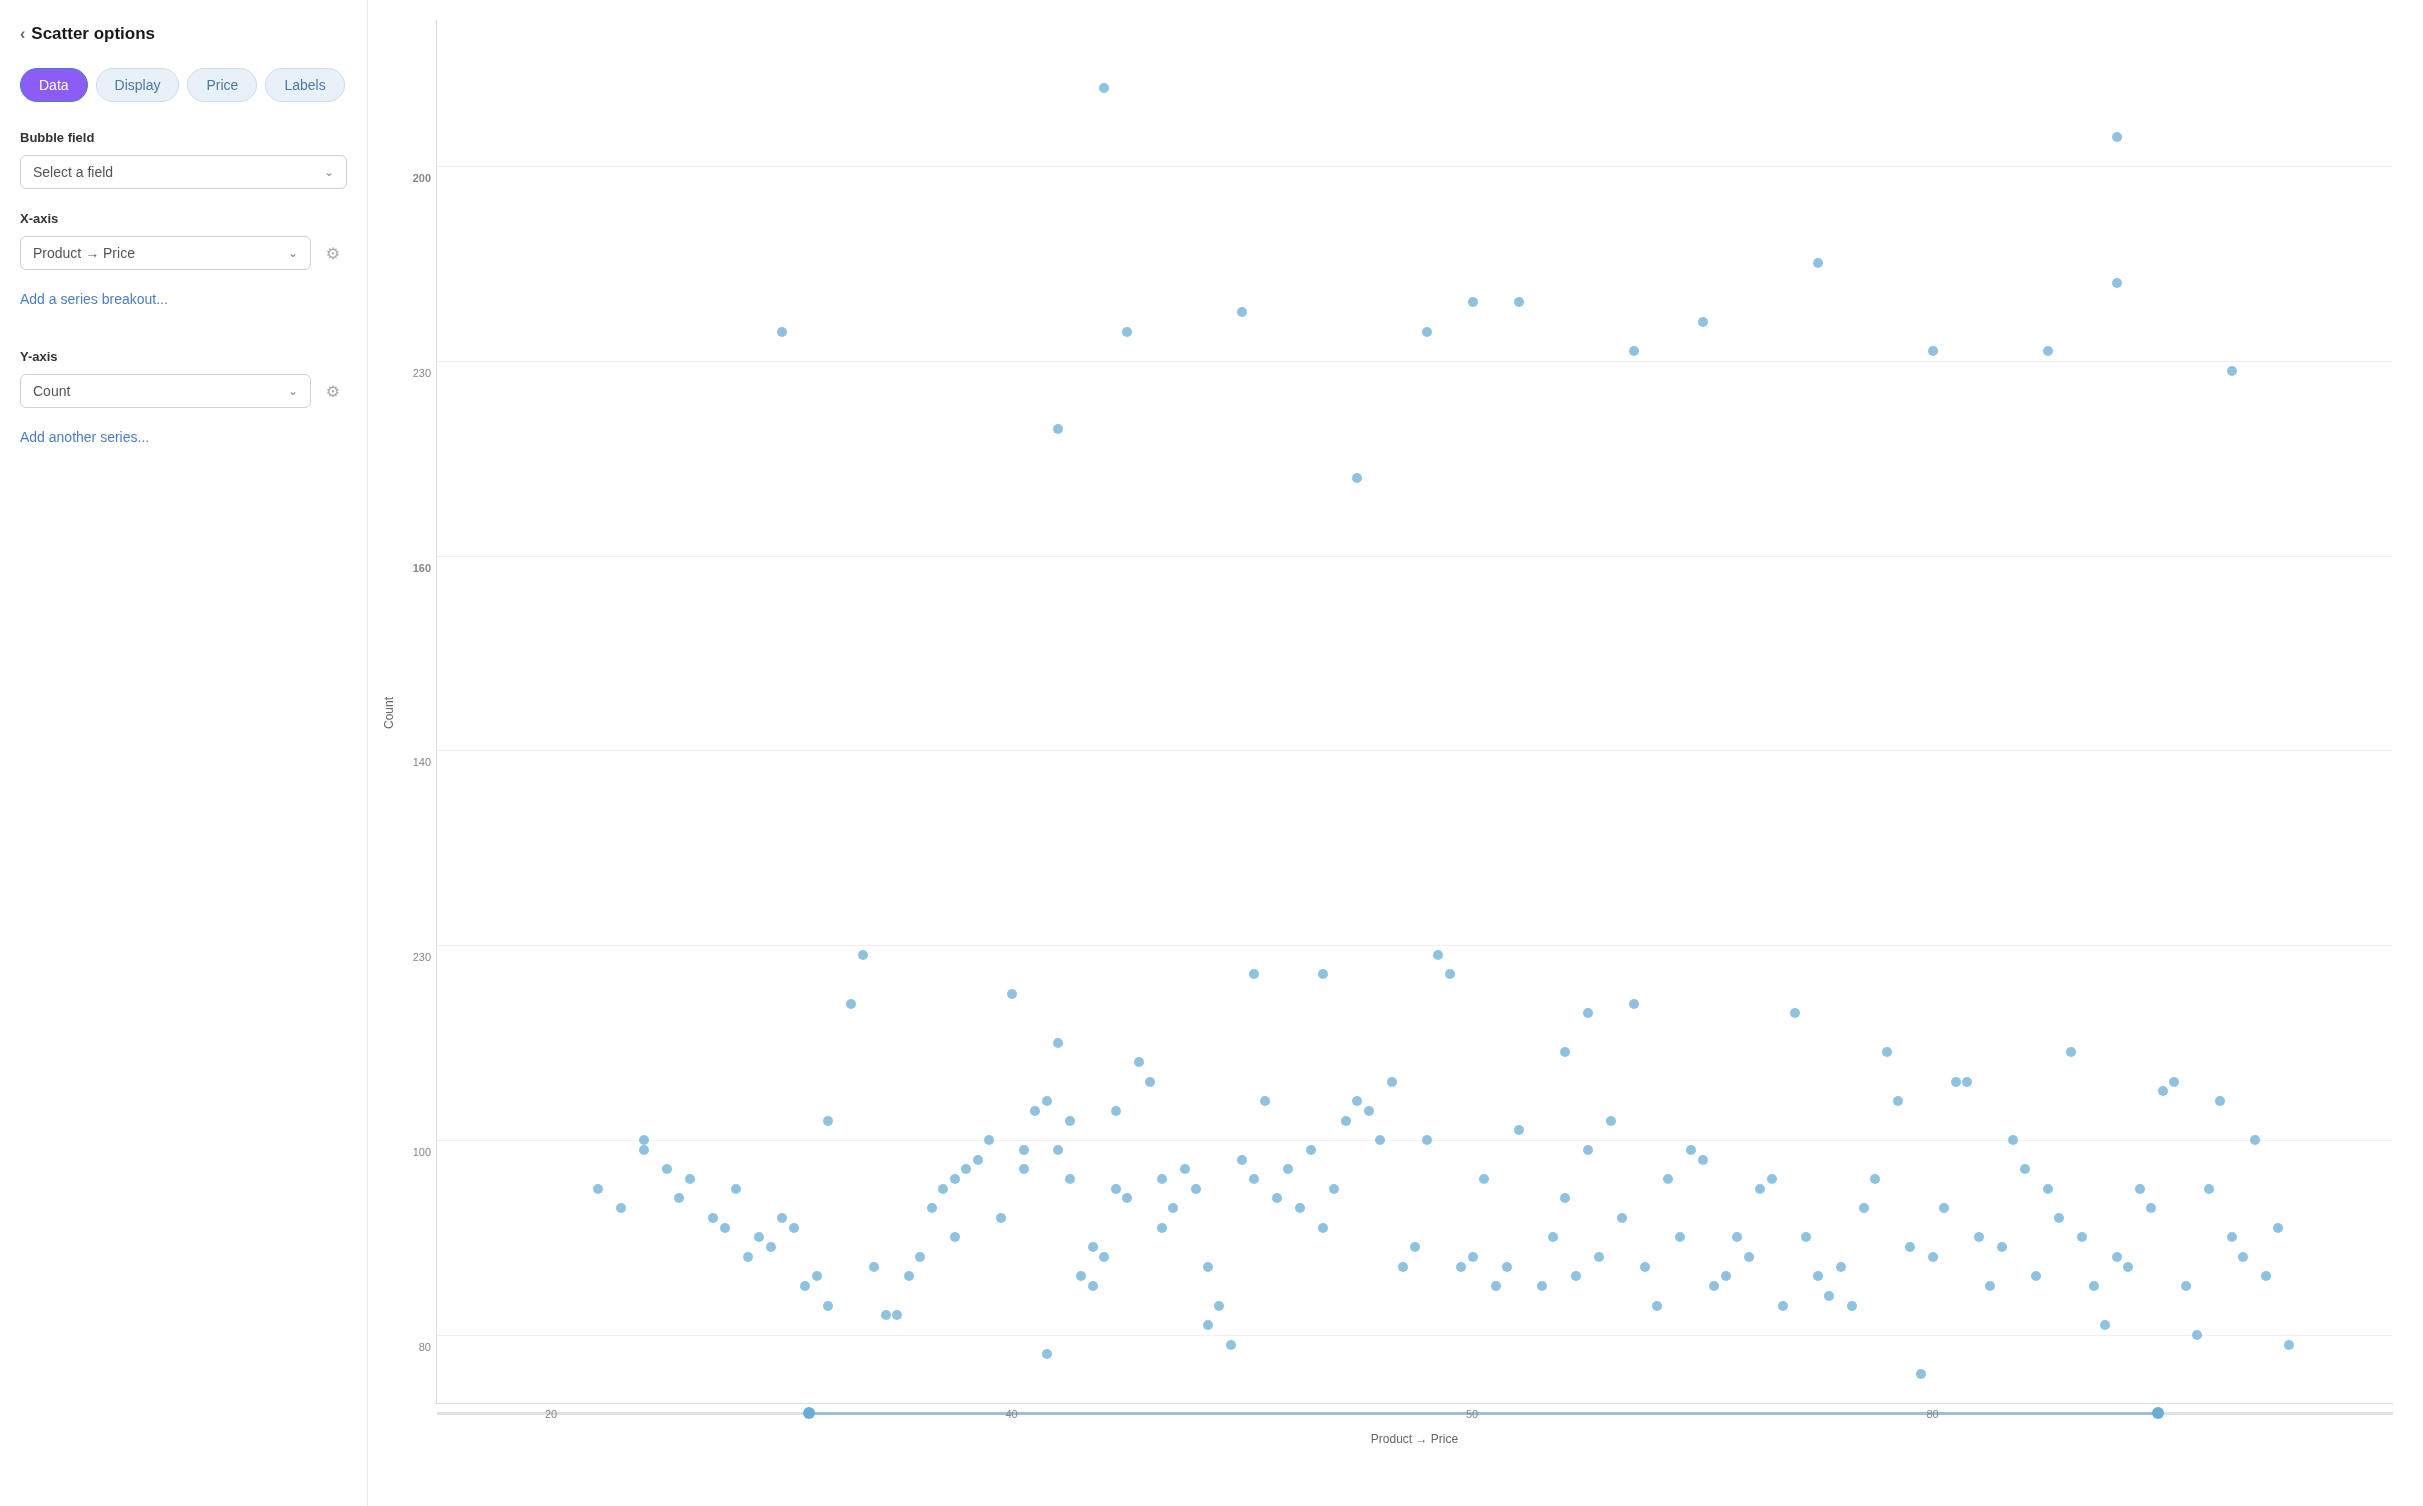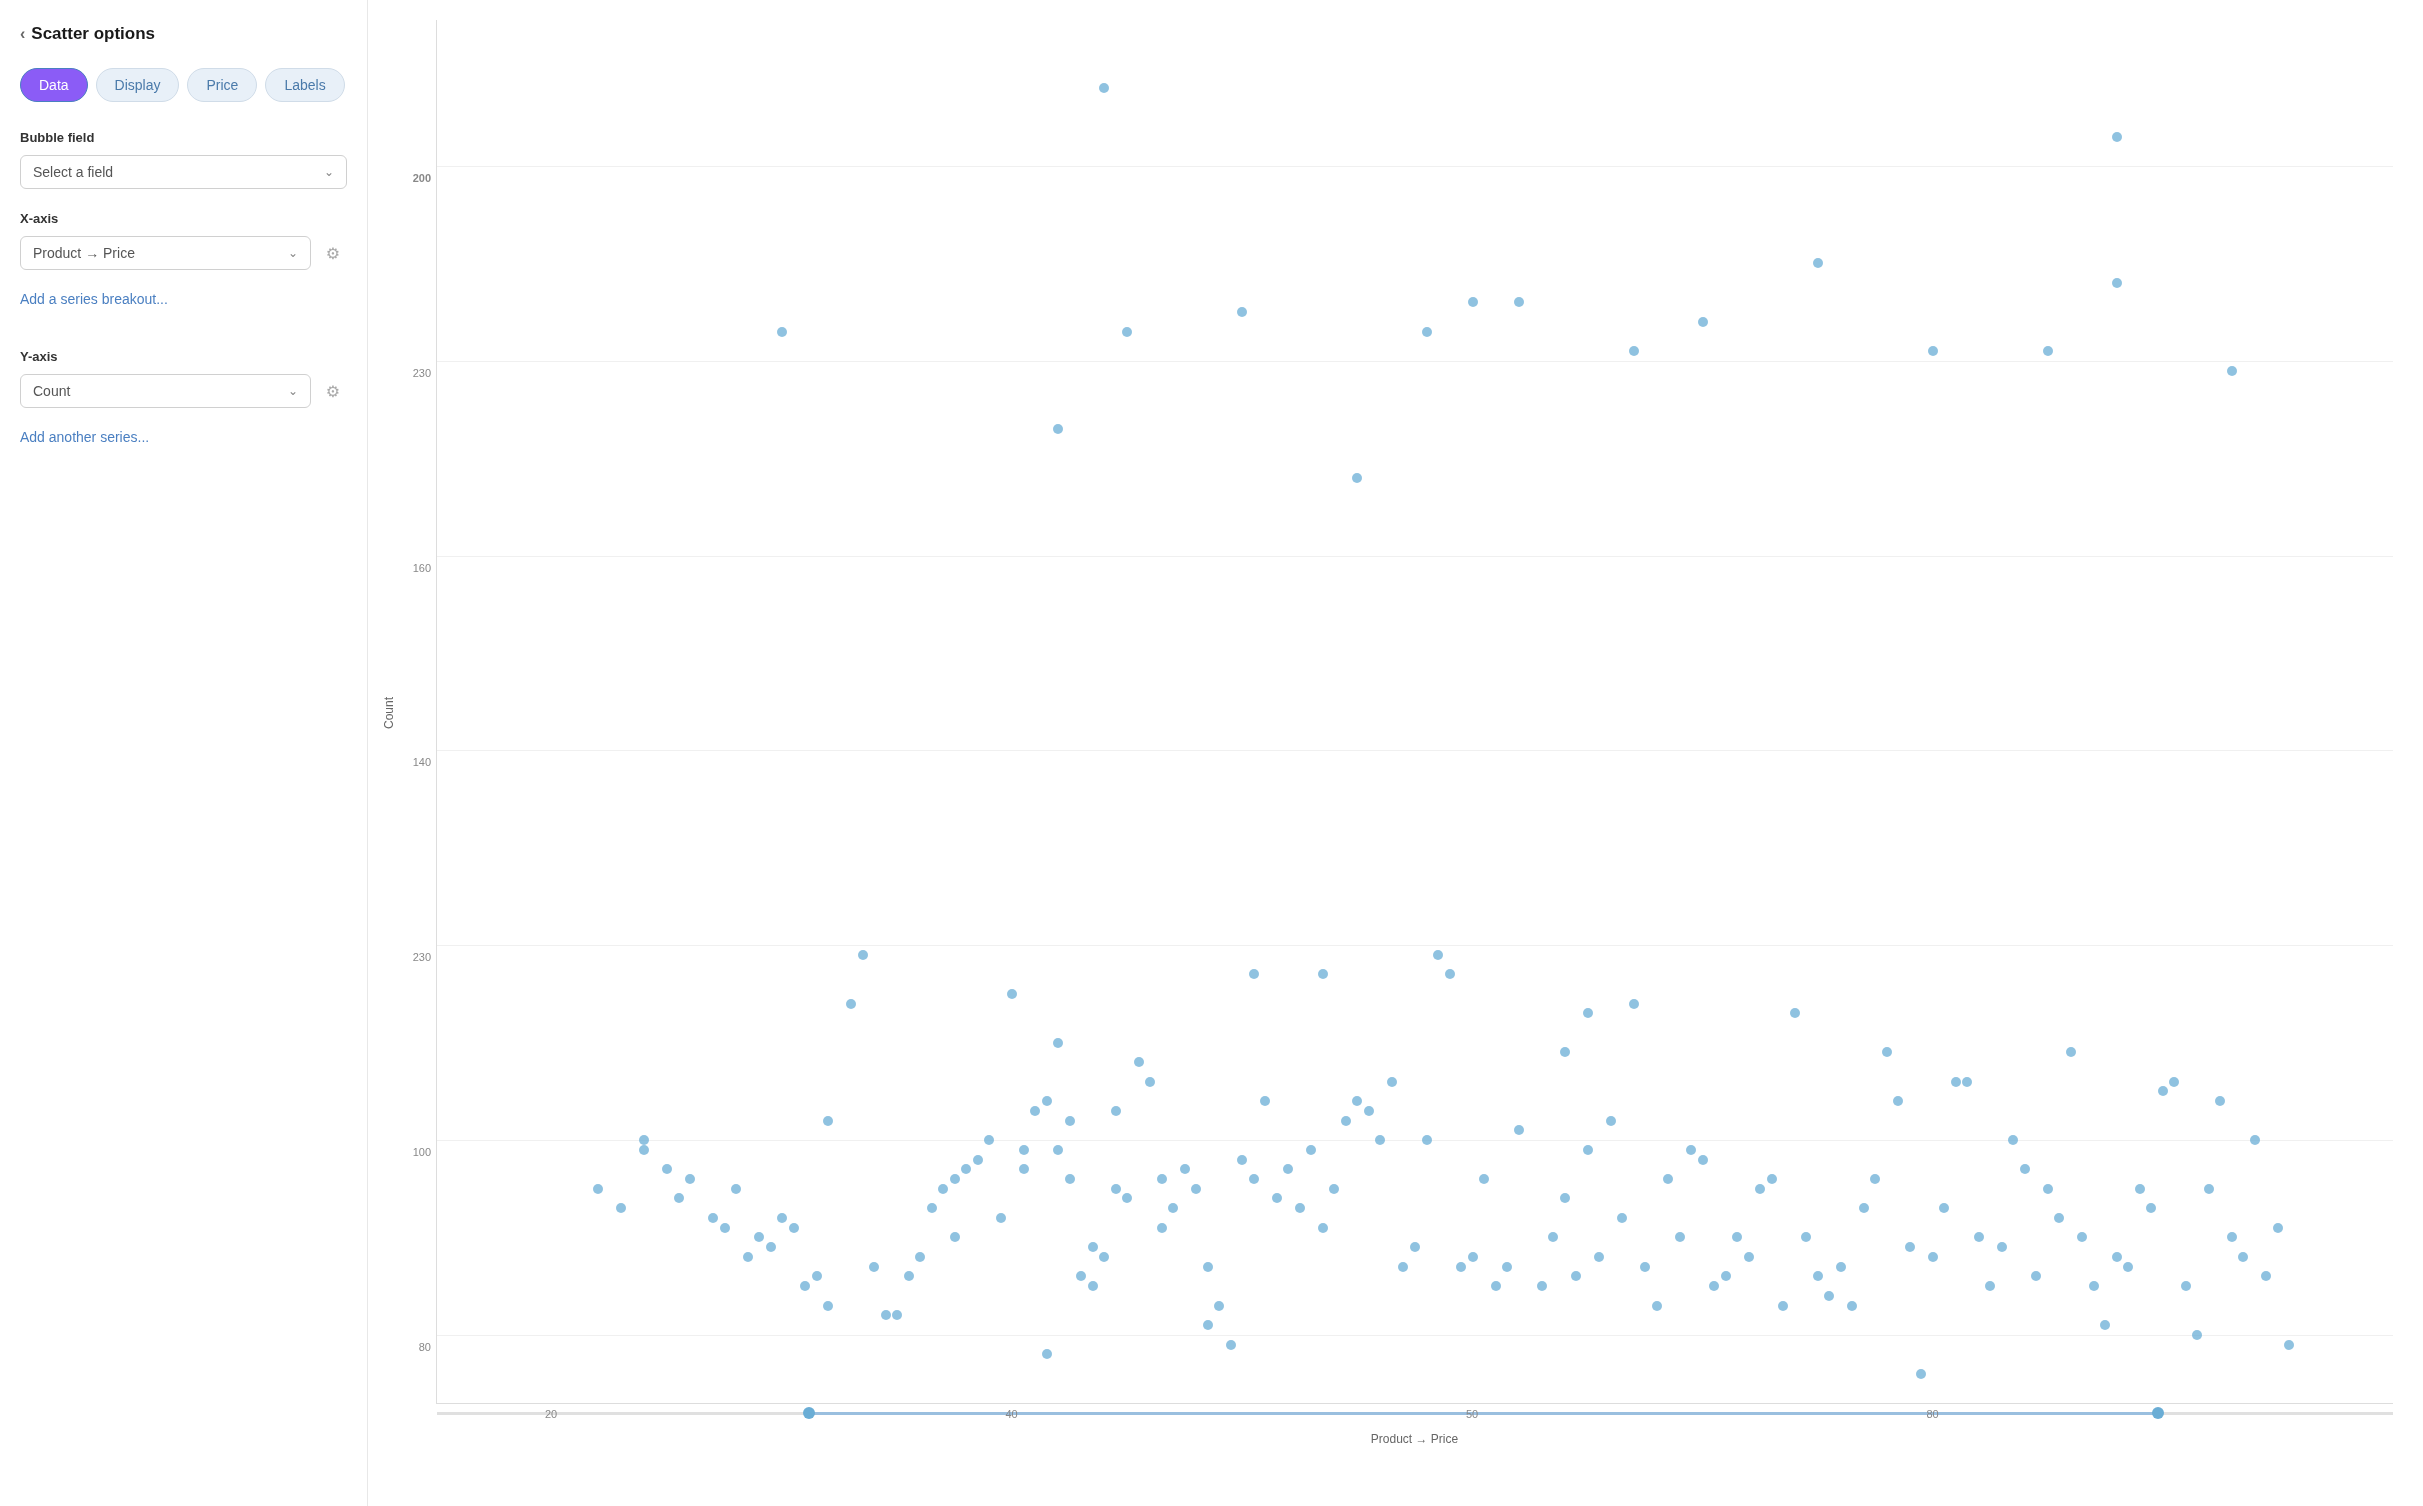--- a/index.html
+++ b/index.html
@@ -275,21 +275,21 @@
 
     <div class="y-gridline" style="top: 95.0704%;"></div>
         <div class="y-tick" style="top: 95.0704%;">80</div>
         <div class="y-gridline" style="top: 80.9859%;"></div>
         <div class="y-tick" style="top: 80.9859%;">100</div>
         <div class="y-gridline" style="top: 66.9014%;"></div>
         <div class="y-tick" style="top: 66.9014%;">230</div>
         <div class="y-gridline" style="top: 52.8169%;"></div>
         <div class="y-tick" style="top: 52.8169%;">140</div>
         <div class="y-gridline" style="top: 38.7324%;"></div>
-        <div class="y-tick" style="top: 38.7324%;">160</div>
+        <div class="y-tick" style="top: 38.7324%; font-weight: bold;">160</div>
         <div class="y-gridline" style="top: 24.6479%;"></div>
         <div class="y-tick" style="top: 24.6479%;">230</div>
         <div class="y-gridline" style="top: 10.5634%;"></div>
         <div class="y-tick" style="top: 10.5634%; font-weight: bold;">200</div>
         <div class="slider-track">
           <div class="slider-fill" style="left: 19%; right: 12%;"></div>
           <div class="slider-thumb" style="left: 19%;"></div>
           <div class="slider-thumb" style="left: 88%;"></div>
         </div>
         <div class="dot" style="left: 8.23529%; top: 84.507%;"></div>

